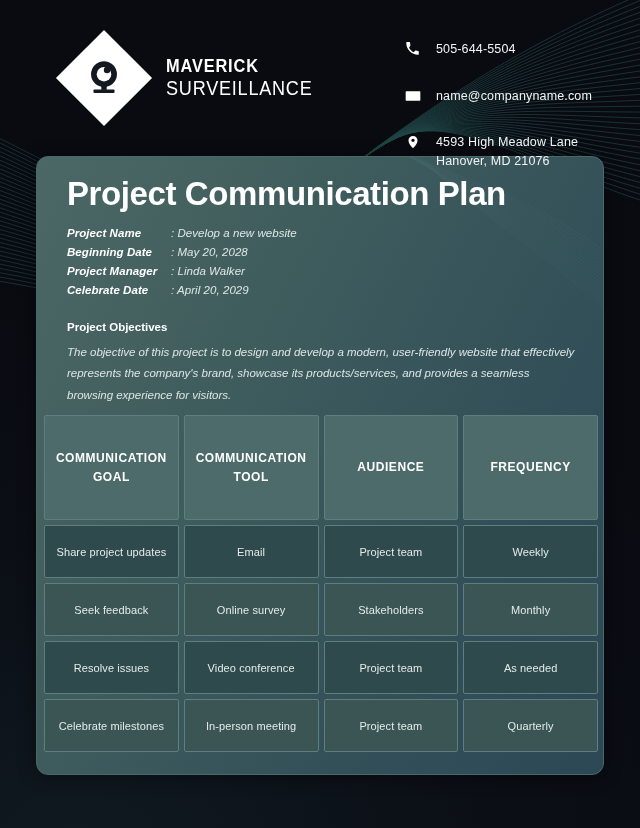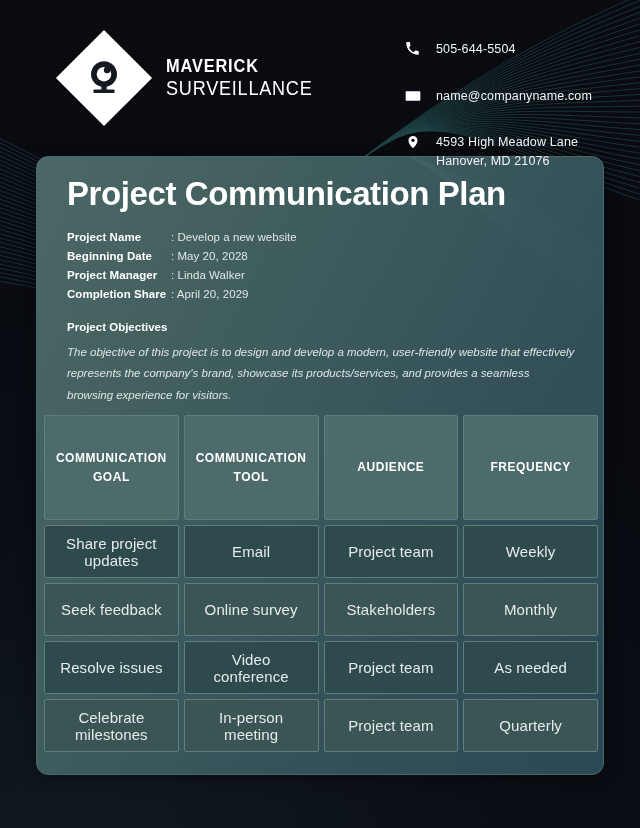--- a/index.html
+++ b/index.html
@@ -56,41 +56,41 @@
   }
   .card .cardwaves{ position:absolute; inset:0; width:100%; height:100%; z-index:0; opacity:.5; }
   .card-inner{ position:relative; z-index:1; height:100%; }
 
   .title{
     position:absolute; left:30px; top:18px;
     color:#ffffff; font-size:33px; font-weight:700; letter-spacing:-.4px;
   }
 
   .meta{ position:absolute; left:30px; top:70px; }
-  .mrow{ display:flex; align-items:center; height:19px; }
+  .mrow{ display:flex; align-items:flex-start; height:19px;font-style:italic; }
   .mrow .k{ width:104px; color:#ffffff; font-size:11.5px; font-weight:700; letter-spacing:.05px; }
   .mrow .v{ color:#dfe7e7; font-size:11.5px; letter-spacing:.05px; }
 
   .obj{ position:absolute; left:30px; top:164px; width:508px; }
   .obj h3{ color:#ffffff; font-size:11.5px; font-weight:700; margin-bottom:9px; }
   .obj p{ color:#dde5e5; font-size:11.5px; line-height:1.85;font-style:italic; }
 
   
   .table{ position:absolute; left:7px; top:258px; width:554px; }
   .trow{ display:flex; gap:5px; margin-bottom:5px; }
   .cell{
     flex:1 1 0; border:1px solid #5d7f7d; border-radius:2px;
     display:flex; align-items:center; justify-content:center; text-align:center;
     padding:6px 8px;
   }
   .thead .cell{
     height:105px; background:#4c6b6a;
     color:#ffffff; font-size:12px; font-weight:700; letter-spacing:.55px; line-height:1.55;
   }
-  .tbody .cell{ height:53px; color:#e4ebeb; font-size:15px; font-weight:400; letter-spacing:.1px; }
+  .tbody .cell{ height:53px; color:#e4ebeb; font-size:11px; font-weight:400; letter-spacing:.1px; }
   .tbody .r-odd  .cell{ background:#2f4a4c; }
   .tbody .r-even .cell{ background:#3a5553; }
 </style>
 </head>
 <body>
 
 <div class="bg">
   <svg viewBox="0 0 640 828" preserveAspectRatio="none">
     <g id="waveLeft" fill="none" stroke="#2e6b68" stroke-width="0.7" opacity="0.55">
         <path d="M-40 120 C120 190 300 330 560 300"></path>
@@ -250,21 +250,21 @@
       </div>
       <div class="mrow">
         <span class="k">Beginning Date</span>
         <span class="v">: May 20, 2028</span>
       </div>
       <div class="mrow">
         <span class="k">Project Manager</span>
         <span class="v">: Linda Walker</span>
       </div>
       <div class="mrow">
-        <span class="k">Completion Share</span>
+        <span class="k">Celebrate Date</span>
         <span class="v">: April 20, 2029</span>
       </div>
     </div>
 
     <div class="obj">
       <h3>Project Objectives</h3>
       <p>The objective of this project is to design and develop a modern, user-friendly website that effectively represents the company's brand, showcase its products/services, and provides a seamless browsing experience for visitors.</p>
     </div>
 
     <div class="table">

